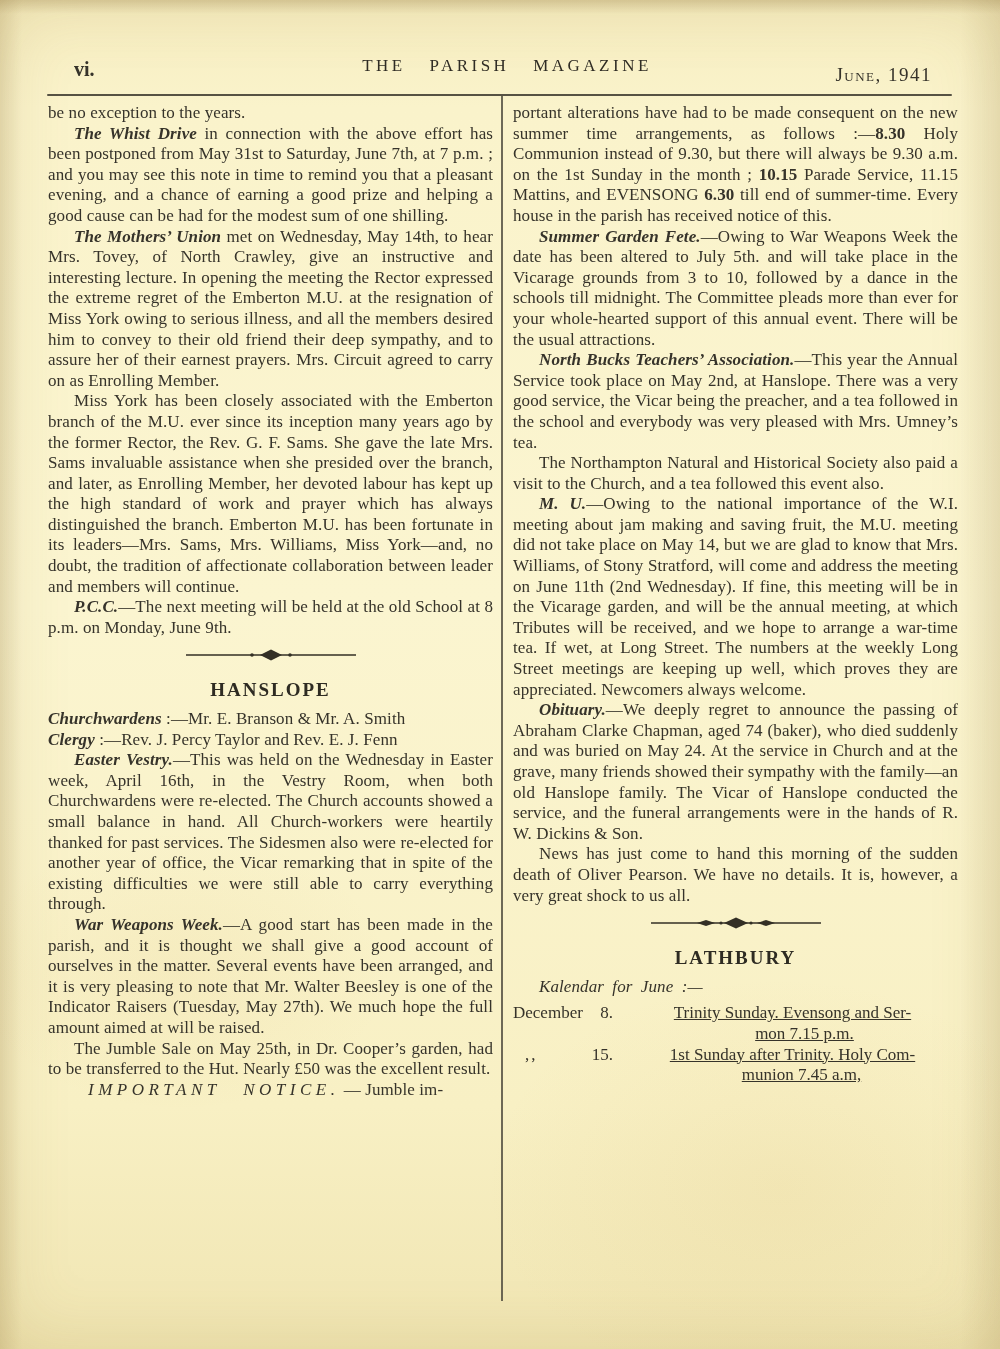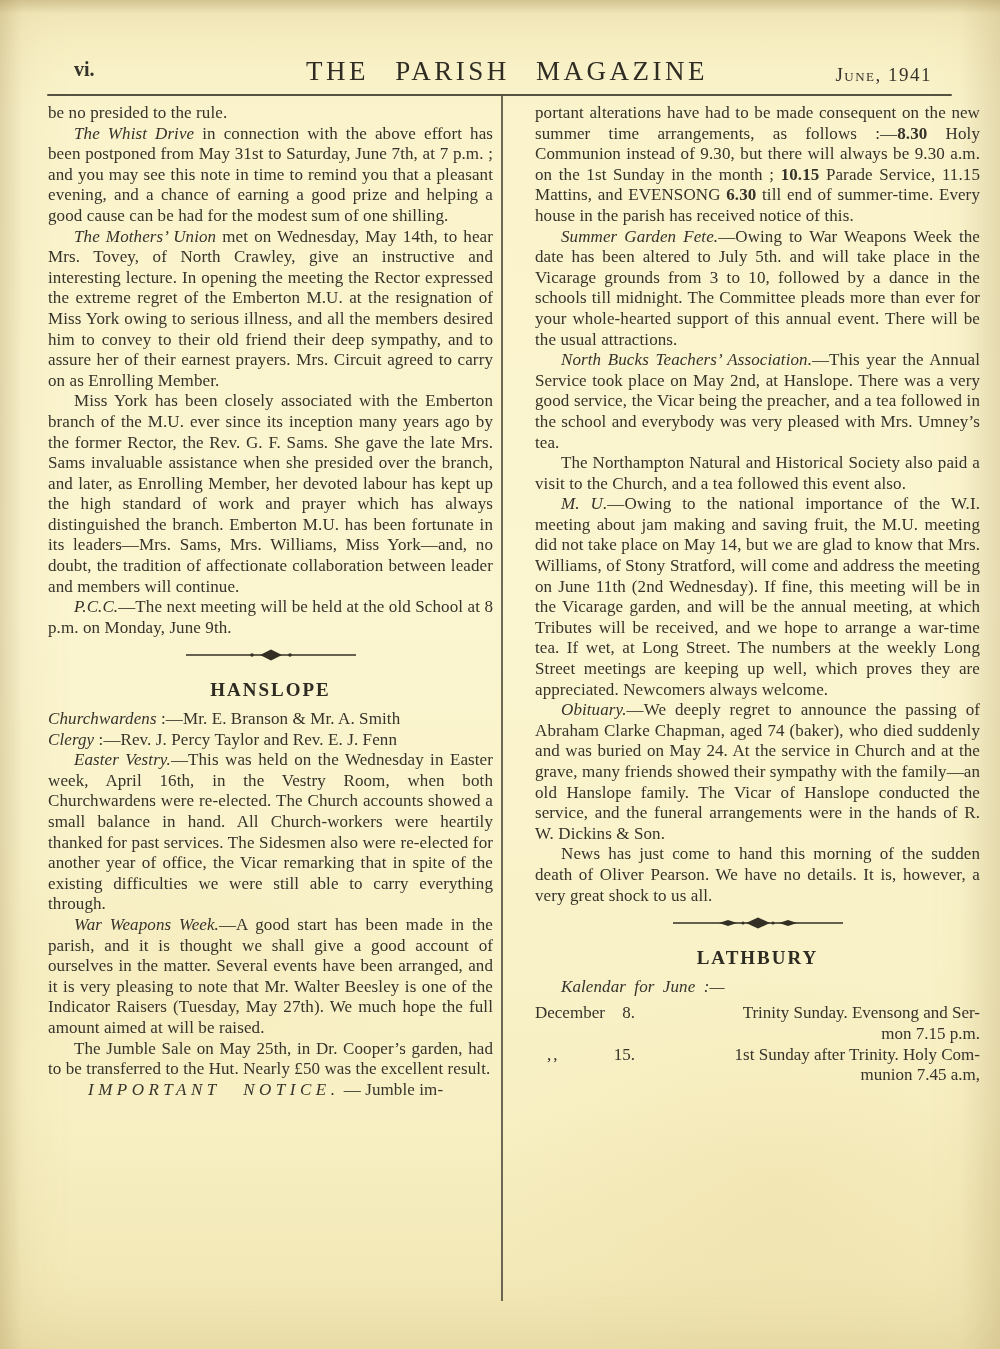--- a/index.html
+++ b/index.html
@@ -14,62 +14,62 @@
       linear-gradient(90deg, rgba(120,90,35,.14) 0px, rgba(120,90,35,0) 22px, rgba(120,90,35,0) 96%, rgba(120,90,35,.10) 100%),
       linear-gradient(180deg, #f6edc0 0%, #faf3cb 8%, #fbf5d0 45%, #f8f0c4 82%, #f0e5b2 100%);
     box-shadow: inset 0 0 70px rgba(150,115,45,.18);
     overflow:hidden;
     font-family:"Liberation Serif","DejaVu Serif",serif;
     color:#36332a;
   }
   
   .hdr{position:absolute;top:54px;left:50px;width:902px;height:28px;}
   .hdr .pagenum{position:absolute;left:24px;top:4px;font-size:20px;font-weight:bold;}
-  .hdr .title{position:absolute;left:12px;right:0;top:2px;text-align:center;font-size:27px;letter-spacing:3.5px;word-spacing:16px;color:#2f2c24;}
+  .hdr .title{position:absolute;left:12px;right:0;top:2px;text-align:center;font-size:17px;letter-spacing:3.5px;word-spacing:16px;color:#2f2c24;}
   .hdr .date{position:absolute;right:20px;top:10px;font-size:19px;font-variant:small-caps;letter-spacing:1.5px;}
   .hdr-rule{position:absolute;top:94px;left:47px;width:905px;height:2px;background:#3a362c;opacity:.85;border-radius:1px;}
   .v-rule{position:absolute;left:501px;top:96px;width:1.5px;height:1205px;background:#4a463a;opacity:.8;}
   
   .col{position:absolute;top:103px;width:445px;font-size:17px;line-height:20.6px;}
   .col-left{left:48px;}
-  .col-right{left:535px;}
+  .col-right{left:513px;}
   p{margin:0;text-align:justify;letter-spacing:.1px;}
   .ind{text-indent:26px;}
-  .lead{font-style:italic;}
+  .lead{font-style:italic;font-weight:bold;}
   .notice-lead{font-style:italic;letter-spacing:4.5px;word-spacing:14px;}
   .notice-p{text-indent:40px;}
   
   .orn{display:block;margin:11px auto 7px auto;width:170px;height:12px;}
   .sec-h{margin:19px 0 8px 0;text-align:center;font-size:19px;font-weight:bold;letter-spacing:2px;color:#2e2b22;}
   
   .kal-h{margin:4px 0 6px 0;font-style:italic;text-indent:26px;text-align:left;word-spacing:4px;}
   .kal{display:grid;grid-template-columns:52px 46px 1fr;column-gap:8px;}
   .kal .mo{text-align:left;}
   .kal .mo.ditto{padding-left:12px;letter-spacing:2px;}
   .kal .dy{text-align:right;padding-right:6px;}
-  .kal .desc{text-align:right;}
+  .kal .desc{text-align:center;text-decoration:underline;}
   .kal .l2{margin-left:24px;}
   .kal .l2b{margin-left:18px;}
   .kal-row{display:contents;}
 </style>
 </head>
 <body>
 
 <div class="page">
 
   <div class="hdr">
     <span class="pagenum">vi.</span>
     <span class="title">THE PARISH MAGAZINE</span>
     <span class="date">June, 1941</span>
   </div>
   <div class="hdr-rule"></div>
   <div class="v-rule"></div>
 
   <div class="col col-left">
-    <p><span>be no presided to the rule.</span></p>
+    <p><span>be no exception to the years.</span></p>
     <p class="ind"><span class="lead">The Whist Drive</span><span> in connection with the above effort has been postponed from May 31st to Saturday, June 7th, at 7 p.m. ; and you may see this note in time to remind you that a pleasant evening, and a chance of earning a good prize and helping a good cause can be had for the modest sum of one shilling.</span></p>
     <p class="ind"><span class="lead">The Mothers’ Union</span><span> met on Wednesday, May 14th, to hear Mrs. Tovey, of North Crawley, give an instructive and interesting lecture.  In opening the meeting the Rector expressed the extreme regret of the Emberton M.U. at the resignation of Miss York owing to serious illness, and all the members desired him to convey to their old friend their deep sympathy, and to assure her of their earnest prayers.  Mrs. Circuit agreed to carry on as Enrolling Member.</span></p>
     <p class="ind"><span>Miss York has been closely associated with the Emberton branch of the M.U. ever since its inception many years ago by the former Rector, the Rev. G. F. Sams.  She gave the late Mrs. Sams invaluable assistance when she presided over the branch, and later, as Enrolling Member, her devoted labour has kept up the high standard of work and prayer which has always distinguished the branch.  Emberton M.U. has been fortunate in its leaders—Mrs. Sams, Mrs. Williams, Miss York—and, no doubt, the tradition of affectionate collaboration between leader and members will continue.</span></p>
     <p class="ind"><span class="lead">P.C.C.</span><span>—The next meeting will be held at the old School at 8 p.m. on Monday, June 9th.</span></p>
 
     <svg class="orn" viewBox="0 0 170 12" xmlns="http://www.w3.org/2000/svg">
       <line x1="0" y1="6" x2="170" y2="6" stroke="#332f25" stroke-width="1.3"></line>
       <circle cx="66" cy="6" r="1.8" fill="#332f25"></circle>
       <polygon points="85,0.5 96,6 85,11.5 74,6" fill="#332f25"></polygon>
       <circle cx="104" cy="6" r="1.8" fill="#332f25"></circle>

